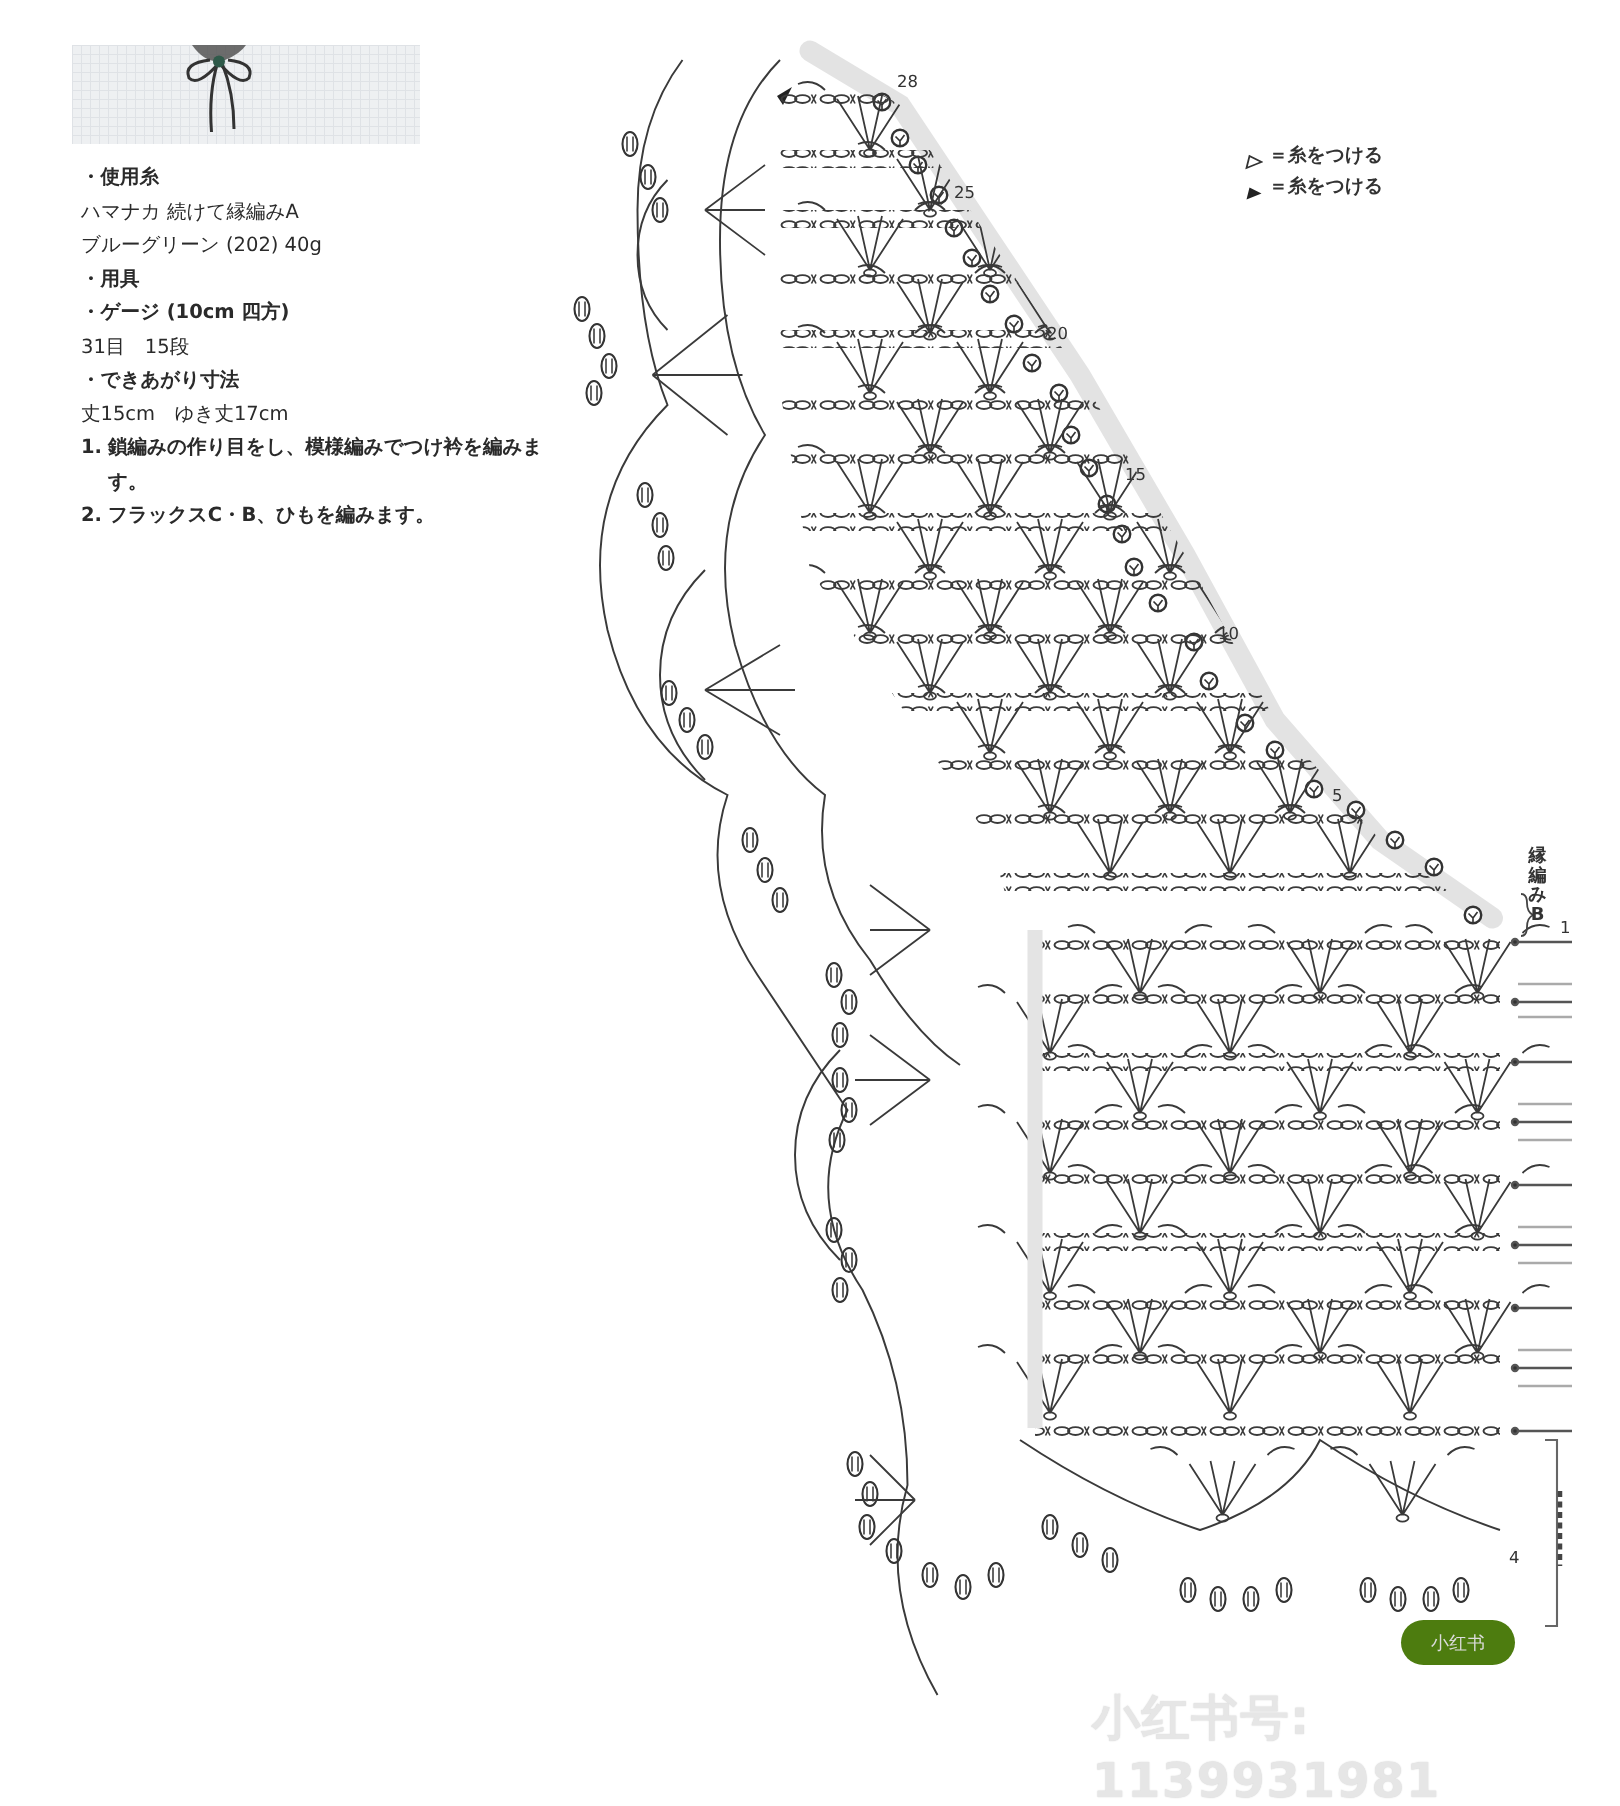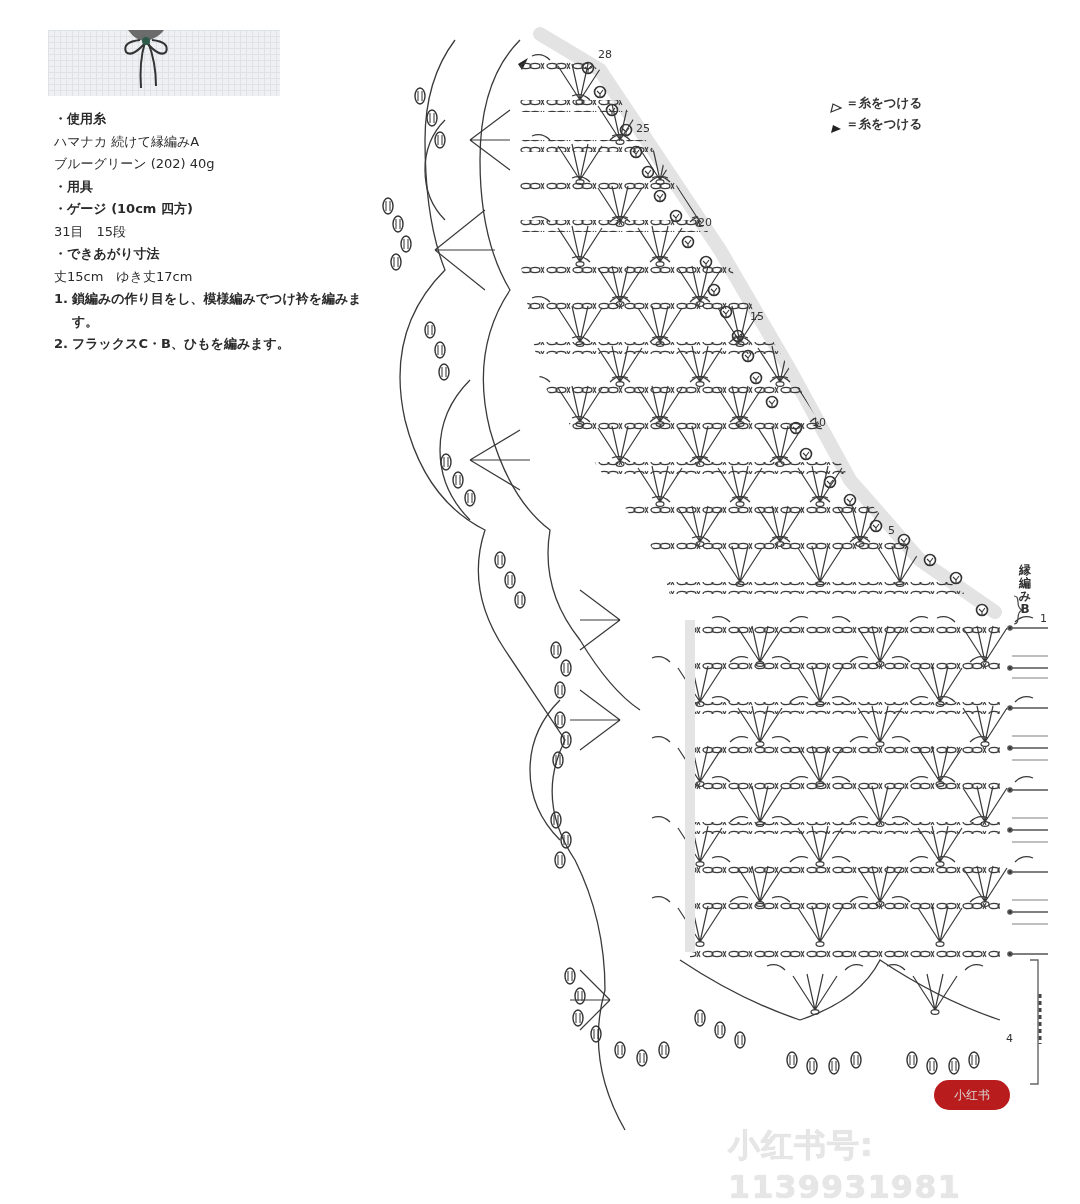--- a/index.html
+++ b/index.html
@@ -16,21 +16,21 @@
   .info .step { display: flex; font-weight: bold; }
   .info .step .n { width: 18px; flex: none; }
   .chart { position: absolute; left: 0; top: 0; }
   .legend { position: absolute; left: 830px; top: 92px; font-size: 12.5px; line-height: 21px; font-weight: bold; color: #333; }
   .legend .row { display: flex; align-items: flex-end; gap: 4px; }
   .side-label { position: absolute; left: 1018px; top: 564px; width: 14px; font-size: 12px; line-height: 13px; font-weight: bold; color: #333; text-align: center; }
   .watermark { position: absolute; left: 728px; top: 1124px; font-size: 32px; color: #e6e6e6;
                letter-spacing: 1px; font-weight: bold;
                text-shadow: 0 0 1px #d0d0d0; }
   .wm-pill { position: absolute; left: 934px; top: 1080px; width: 76px; height: 30px; border-radius: 15px;
-             background: #b91c1c; color: #dcdcdc; font-size: 12px; display: flex; align-items: center; justify-content: center; }
+             background: #4d7c0f; color: #dcdcdc; font-size: 12px; display: flex; align-items: center; justify-content: center; }
 </style>
 </head>
 <body>
 
 <div class="photo">
   <svg width="232" height="66" viewBox="0 0 232 66">
     <path d="M80 0 q10 14 22 10 q10 -4 14 -10" fill="#555" opacity="0.85"></path>
     <path d="M92 10 q-18 2 -14 12 q6 6 20 -10" fill="none" stroke="#333" stroke-width="2"></path>
     <path d="M104 10 q18 2 14 12 q-6 6 -20 -10" fill="none" stroke="#333" stroke-width="2"></path>
     <path d="M97 12 q-6 20 -4 46" fill="none" stroke="#333" stroke-width="2"></path>

